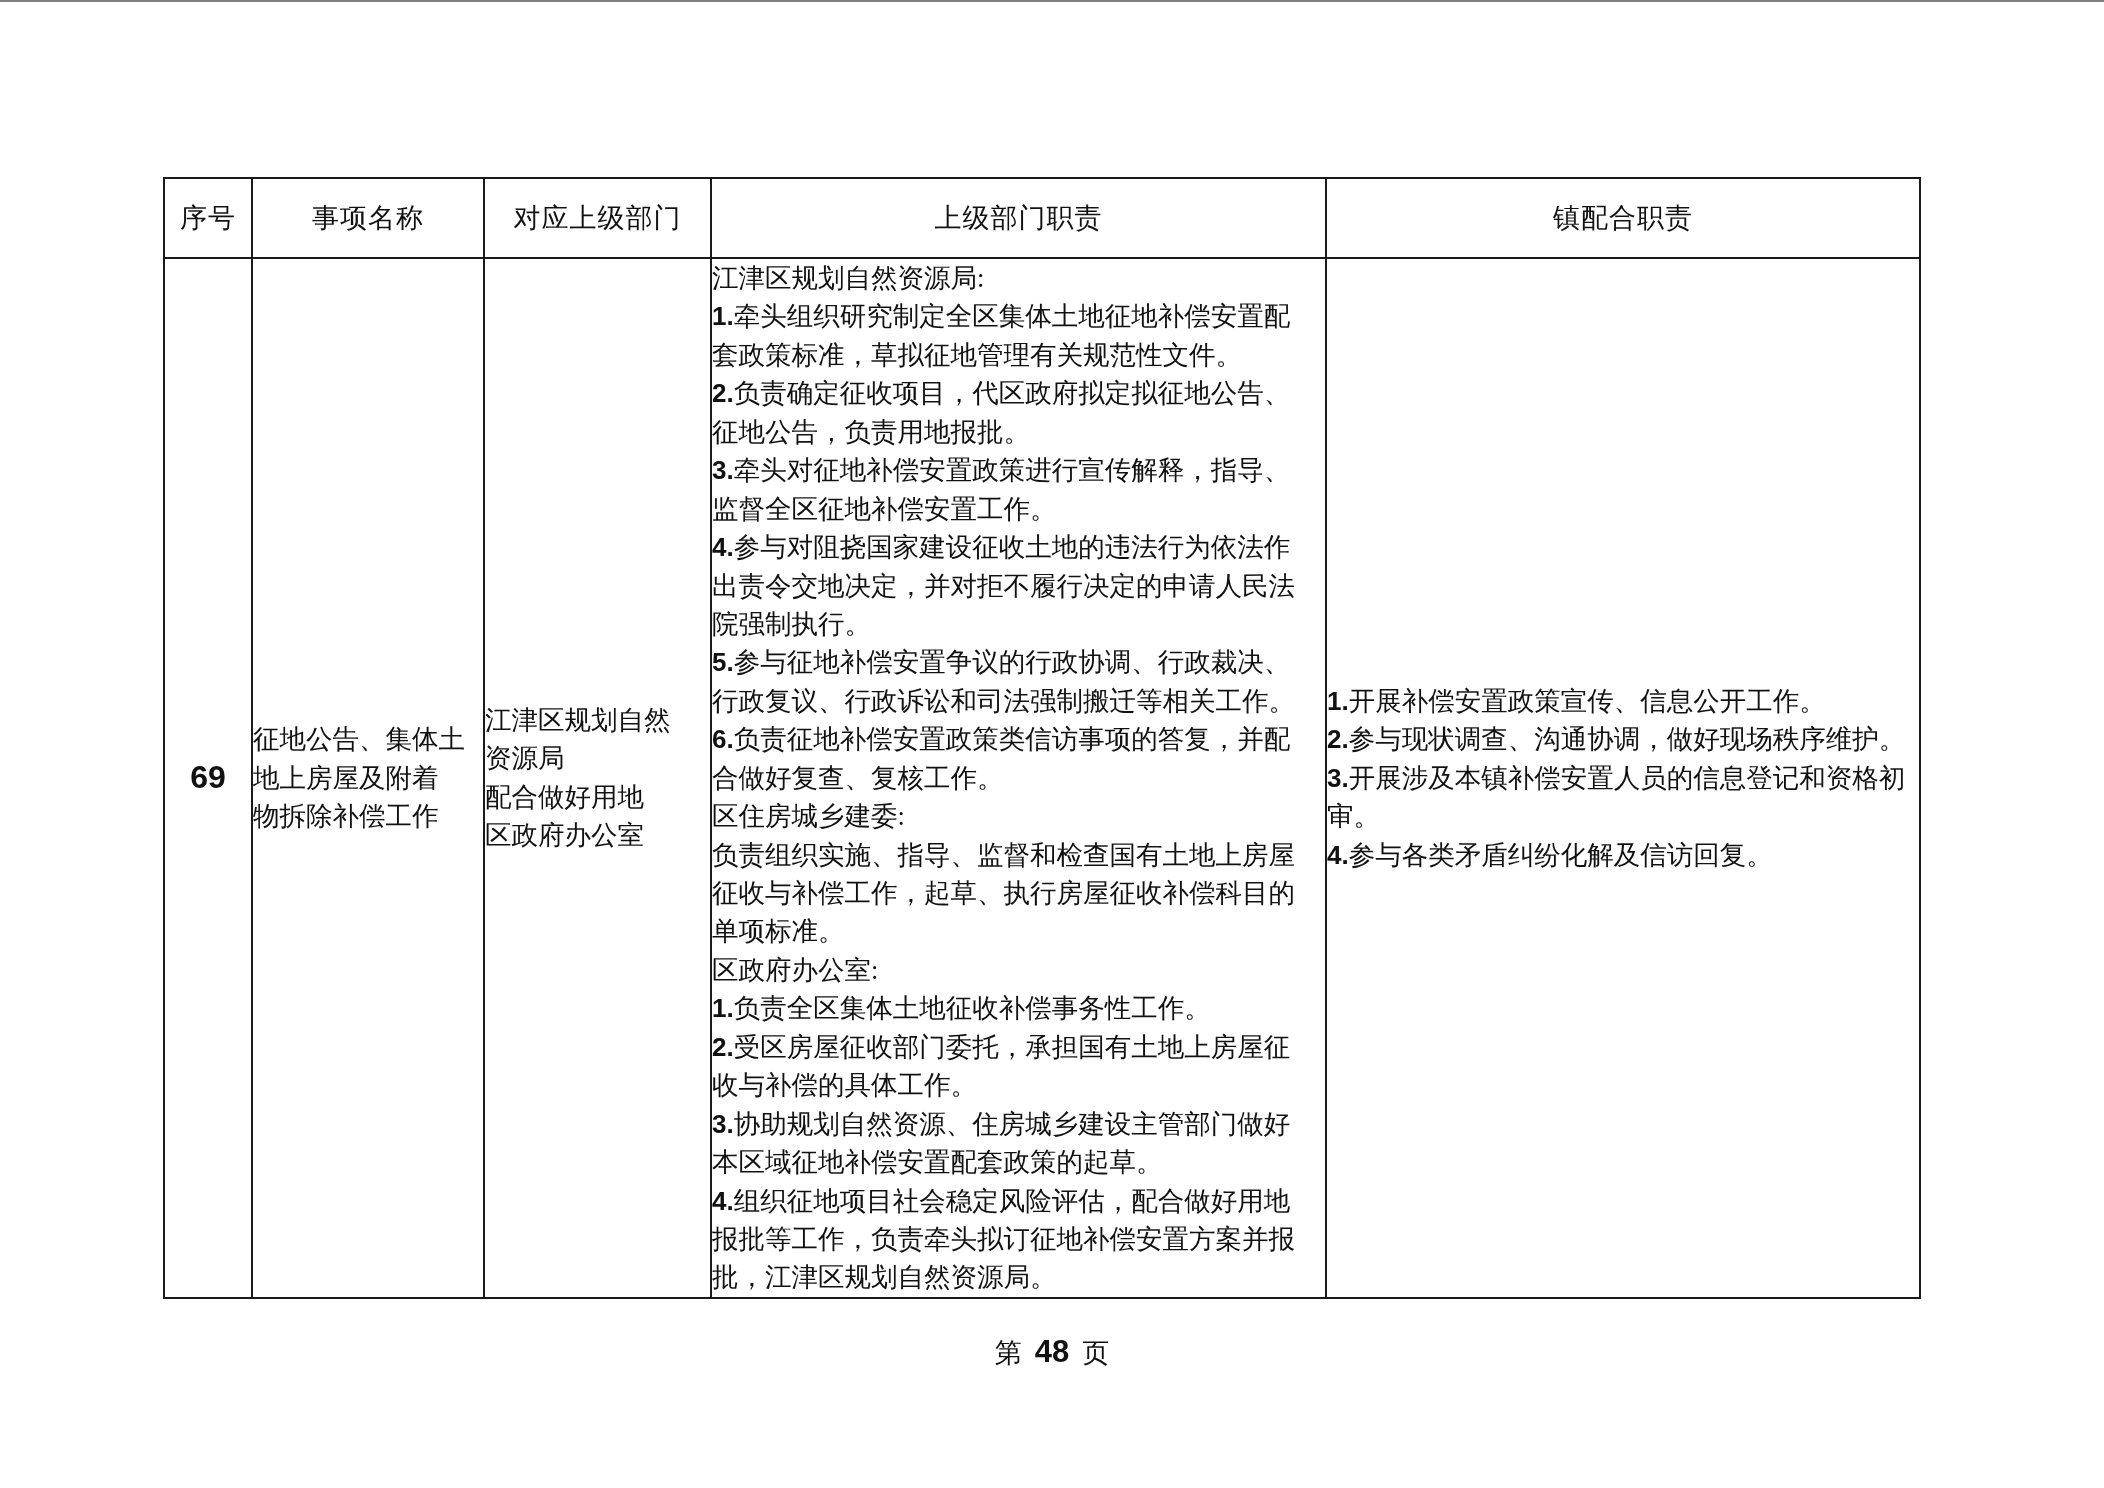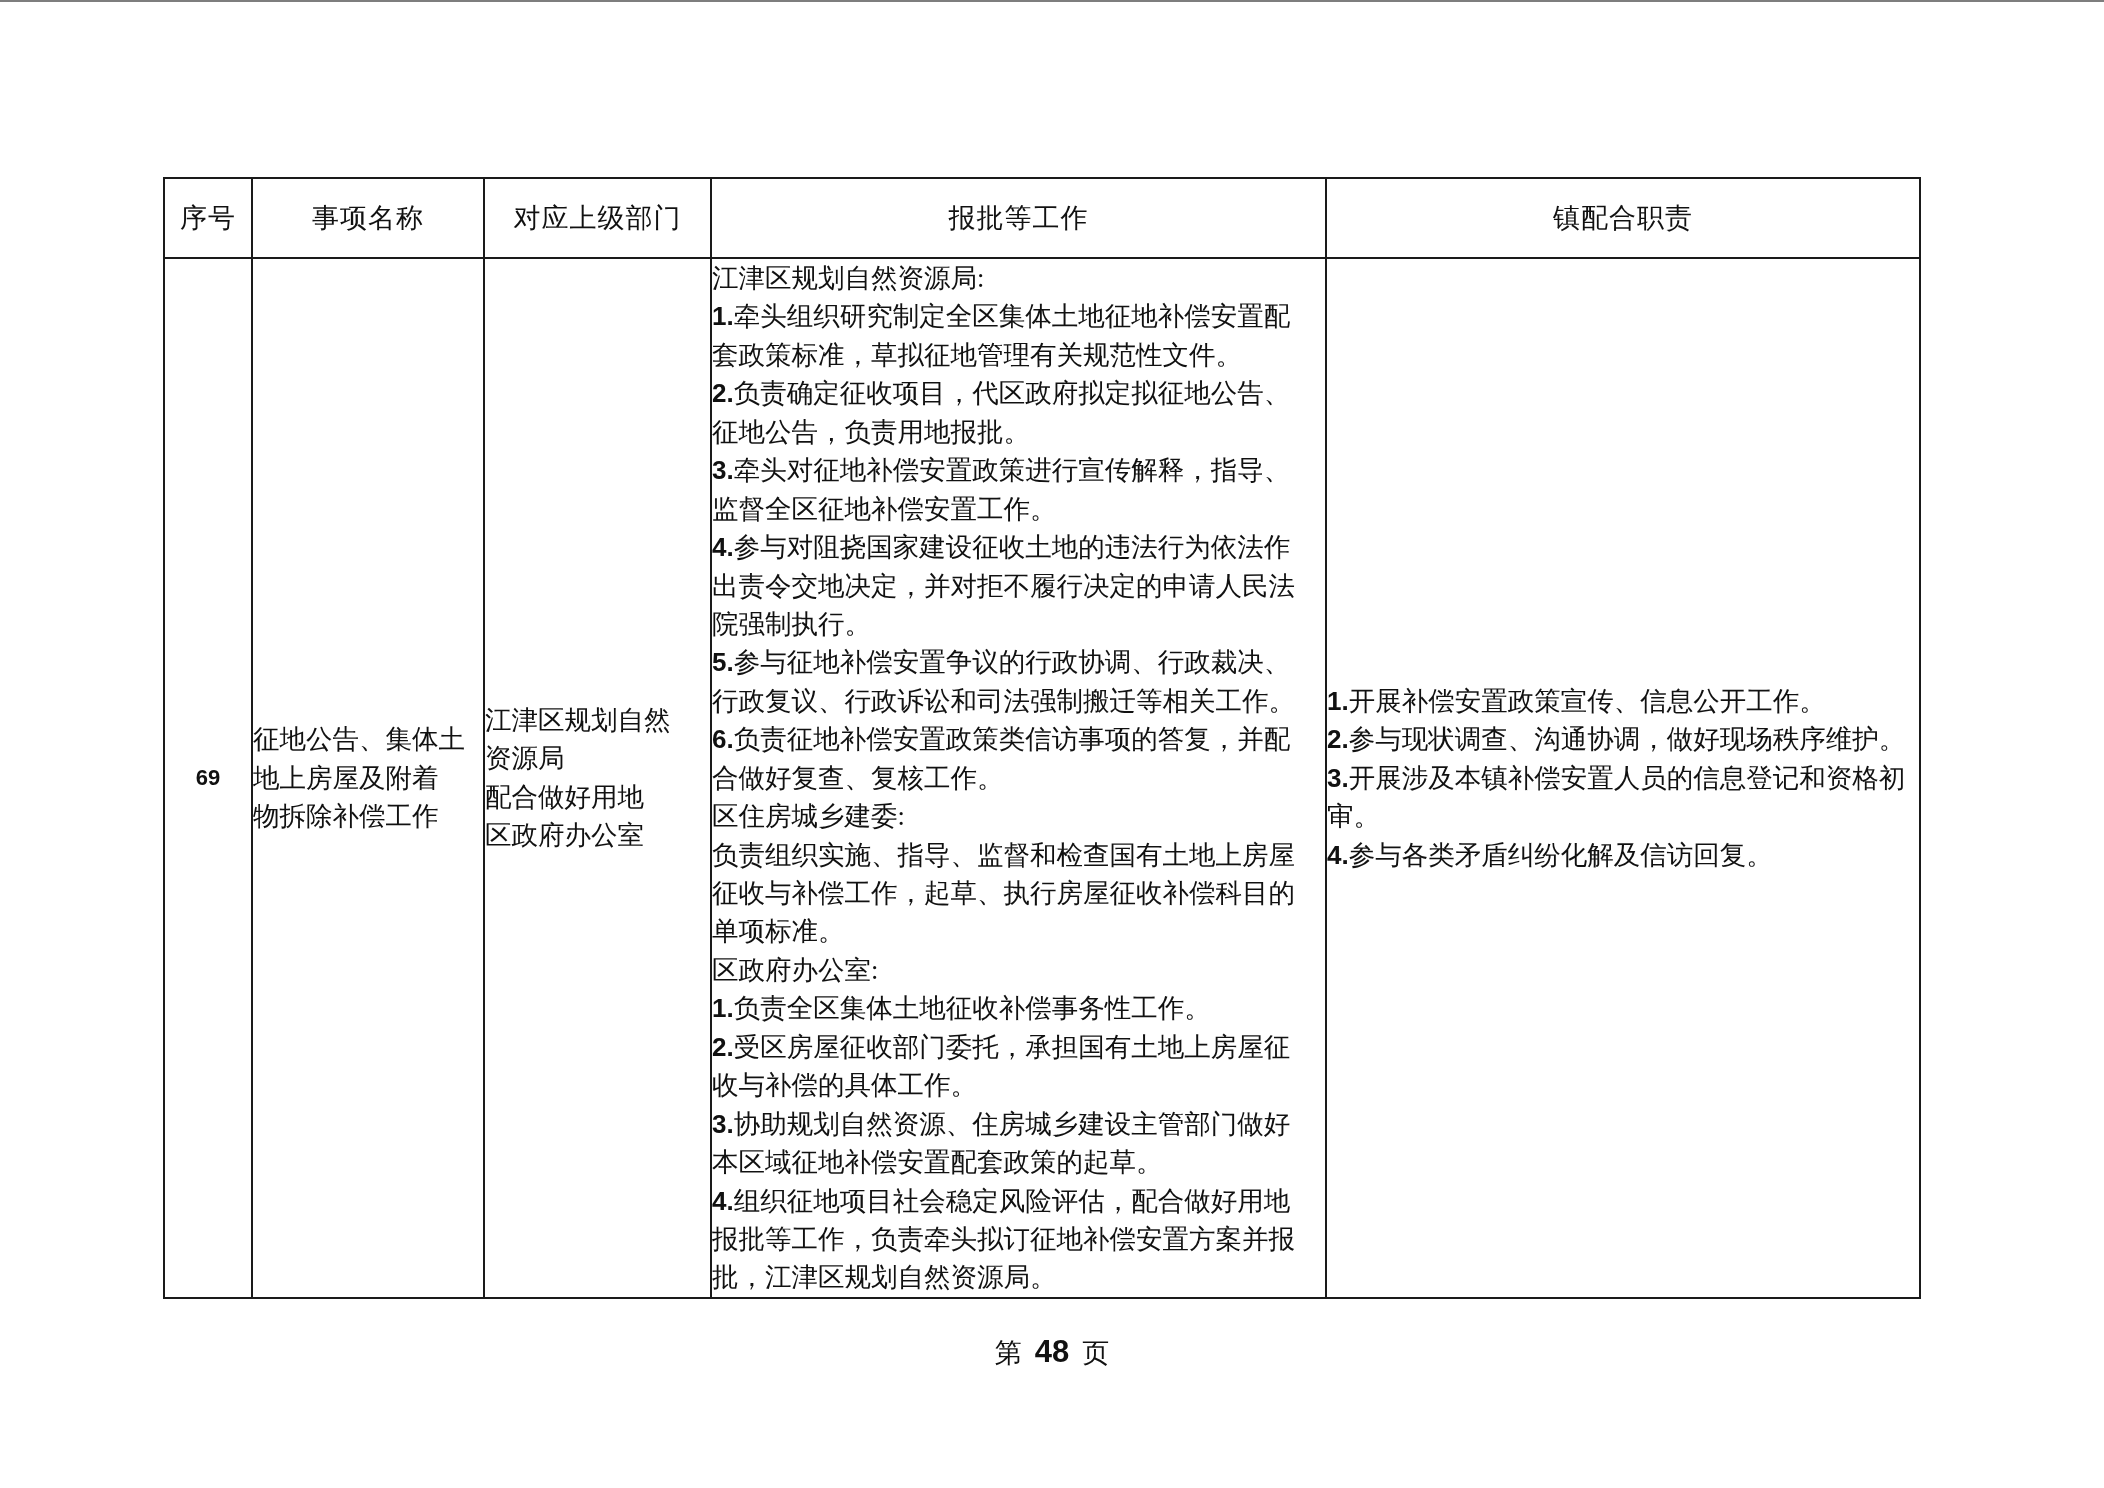--- a/index.html
+++ b/index.html
@@ -45,21 +45,21 @@
   }
   .num{
     font-family:"Liberation Sans","DejaVu Sans",sans-serif;
     font-weight:600;
     font-size:26px;
   }
   .c-serial{text-align:center;vertical-align:middle;}
   .serial-num{
     font-family:"Liberation Sans","DejaVu Sans",sans-serif;
     font-weight:600;
-    font-size:22px;
+    font-size:32px;
   }
   .c-name{vertical-align:middle;padding:0 6px 0 14px;}
   .c-dept{vertical-align:middle;padding:0 4px 0 11px;}
   .c-superior{vertical-align:top;padding:1px 4px 0 7px;}
   .c-town{vertical-align:middle;padding:0 4px 0 8px;}
   .footer{
     position:absolute;top:1332px;left:0;
     width:2104px;
     text-align:center;
     font-size:27px;
@@ -84,21 +84,21 @@
       <col style="width:232px">
       <col style="width:227px">
       <col style="width:615px">
       <col style="width:594px">
     </colgroup>
     <thead>
       <tr>
         <th>序号</th>
         <th>事项名称</th>
         <th>对应上级部门</th>
-        <th>报批等工作</th>
+        <th>上级部门职责</th>
         <th>镇配合职责</th>
       </tr>
     </thead>
     <tbody>
       <tr>
         <td class="c-serial">
           <span class="serial-num">69</span>
         </td>
         <td class="c-name">
             <div class="line">征地公告、集体土</div>

